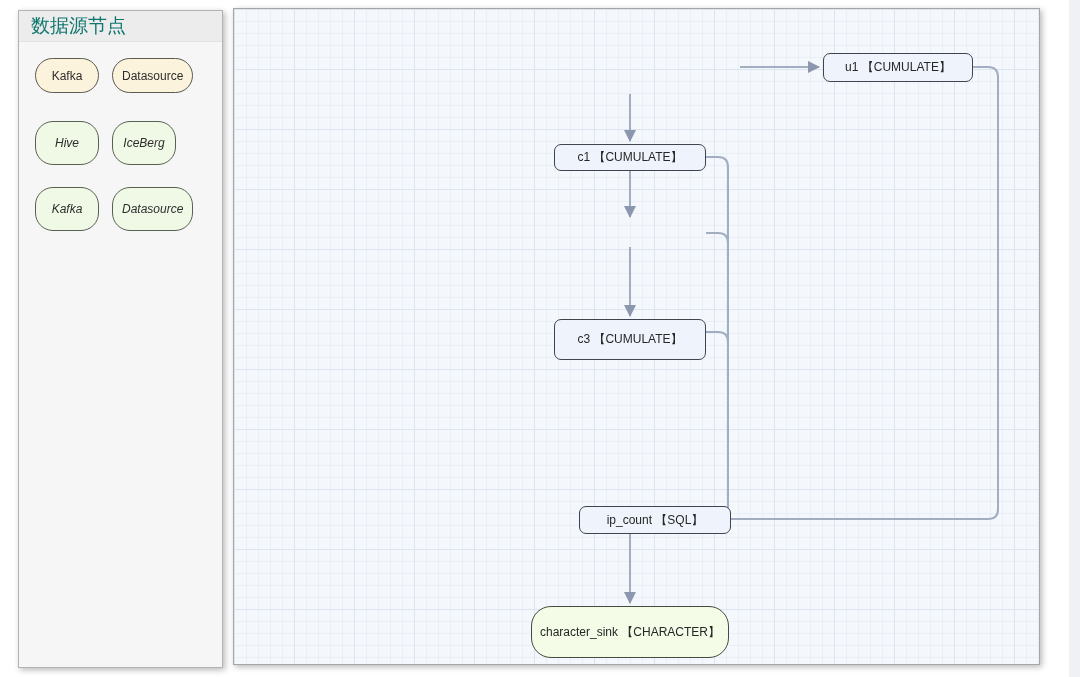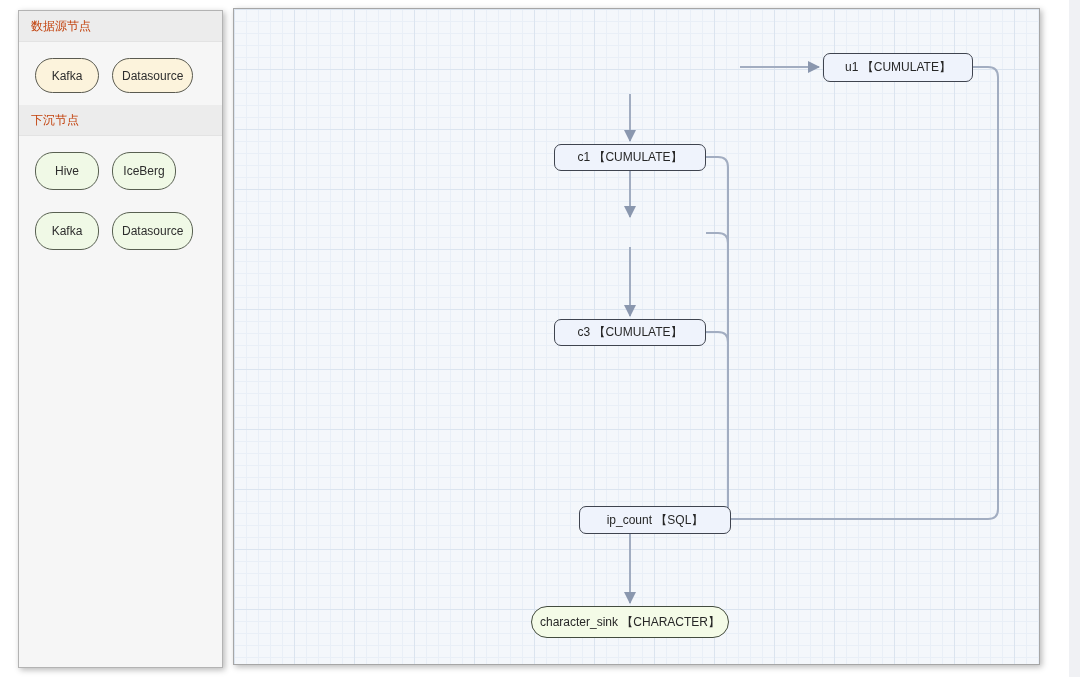--- a/index.html
+++ b/index.html
@@ -5,31 +5,31 @@
   html,body{margin:0;padding:0;background:#ffffff;font-family:"Liberation Sans","DejaVu Sans",sans-serif;}
   #app{position:relative;width:1080px;height:677px;overflow:hidden;background:#ffffff;}
 
   
   .right-strip{position:absolute;right:0;top:0;width:11px;height:677px;background:#f0f1f4;}
 
   
   .sidebar{position:absolute;left:18px;top:10px;width:205px;height:658px;
     background:#f6f6f6;border:1px solid #b3b3b3;box-shadow:2px 2px 6px rgba(0,0,0,.28);
     box-sizing:border-box;}
-  .section-header{height:30px;line-height:30px;background:#ececec;color:#c2410c;
-    font-size:12px;font-weight:500;padding-left:12px;border-bottom:1px solid #e3e3e3;}
+  .section-header{height:30px;line-height:30px;background:#ececec;color:#0f766e;
+    font-size:19px;font-weight:500;padding-left:12px;border-bottom:1px solid #e3e3e3;}
   .section-body{display:flex;flex-wrap:wrap;align-items:flex-start;
     column-gap:13px;row-gap:22px;padding:16px 12px 12px 16px;box-sizing:border-box;}
   .palette-item{display:flex;align-items:center;justify-content:center;
     font-size:12px;color:#2d2d2d;box-sizing:border-box;cursor:grab;background:#ffffff;}
   .pill{border-radius:18px;height:35px;min-width:64px;padding:12px 9px;border:1px solid #5a5a50;}
   .pill.src{background:#fcf3dc;}
   .rect{border-radius:8px;height:33px;min-width:64px;padding:0 9px;
     border:1px solid #4d5366;background:#e9effc;}
-  .pill.sink{background:#f0f9e6;border-color:#586051;height:38px;}
+  .pill.sink{background:#f0f9e6;border-color:#586051;height:44px;font-style:italic;}
 
   
   .canvas{position:absolute;left:233px;top:8px;width:807px;height:657px;
     border:1px solid #a6a6a6;box-shadow:2px 2px 6px rgba(0,0,0,.28);box-sizing:border-box;
     background-color:#f4f7fb;
     background-image:
       linear-gradient(to right,#dbe4ef 1px,transparent 1px),
       linear-gradient(to bottom,#dbe4ef 1px,transparent 1px),
       linear-gradient(to right,#e9eff7 1px,transparent 1px),
       linear-gradient(to bottom,#e9eff7 1px,transparent 1px);
@@ -39,42 +39,41 @@
   .dag-node{position:absolute;display:flex;align-items:center;justify-content:center;
     font-size:12px;color:#272727;box-sizing:border-box;cursor:pointer;}
   .dag-node.src{background:#fdf3da;border:1px solid #3f3e39;border-radius:28px;}
   .dag-node.exec{background:#eff3fc;border:1px solid #3f444f;border-radius:7px;}
   .dag-node.sink{background:#f4fbe7;border:1px solid #434c3e;border-radius:20px;}
 
   .n-source{left:286px;top:30px;width:220px;height:55px;}
   .n-u1{left:589px;top:44px;width:150px;height:29px;}
   .n-c1{left:320px;top:135px;width:152px;height:27px;}
   .n-c2{left:320px;top:211px;width:152px;height:27px;}
-  .n-c3{left:320px;top:310px;width:152px;height:27px;}
+  .n-c3{left:320px;top:310px;width:152px;height:41px;}
   .n-ip_count{left:320px;top:497px;width:152px;height:28px;margin-left:25px;}
-  .n-character_sink{left:297px;top:597px;width:198px;height:32px;}
+  .n-character_sink{left:297px;top:597px;width:198px;height:52px;}
 </style>
 </head>
 <body>
 
 <div id="app">
 
   <div class="sidebar">
 
     <div>
       <div class="section-header">数据源节点</div>
       <div class="section-body">
         <div class="palette-item pill src">Kafka</div>
         <div class="palette-item pill src">Datasource</div>
       </div>
     </div>
 
 
     <div>
-      <div class="section-header">下沉节点</div>
       <div class="section-body">
         <div class="palette-item pill sink">Hive</div>
         <div class="palette-item pill sink">IceBerg</div>
         <div class="palette-item pill sink">Kafka</div>
         <div class="palette-item pill sink">Datasource</div>
       </div>
     </div>
   </div>
 
   <div class="canvas">

